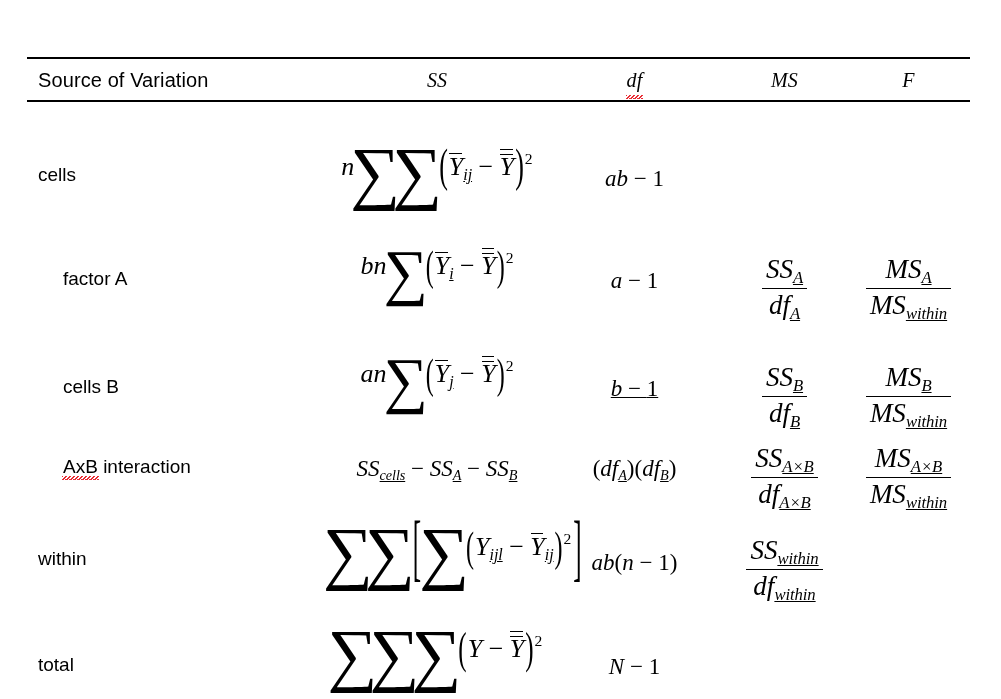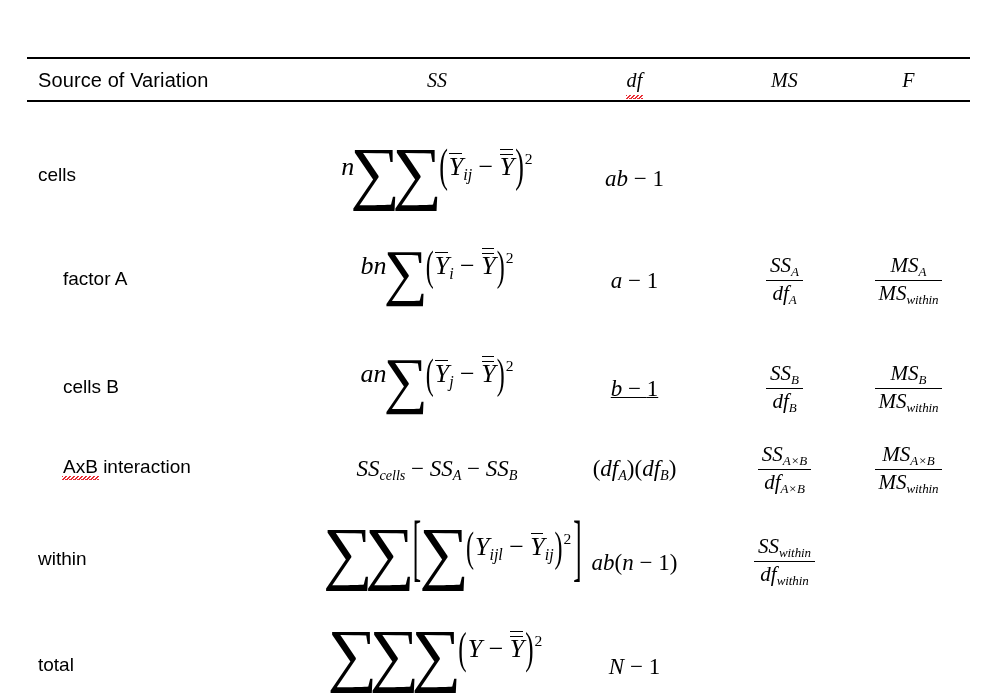--- a/index.html
+++ b/index.html
@@ -159,34 +159,35 @@
     left: 0.5px; right: 1.5px;
     top: 2px;
     border-top: 1.3px solid #000;
   }
 
   sub {
     font-size: .62em;
     vertical-align: -0.28em;
     font-style: italic;
     letter-spacing: -.1px;
+    text-decoration: underline;
   }
   sup {
     font-size: .60em;
     vertical-align: .72em;
     font-style: normal;
   }
 
   
   .frac {
     display: inline-block;
     text-align: center;
     font-family: "Liberation Serif", serif;
     font-style: italic;
-    font-size: 21px;
+    font-size: 27px;
     line-height: 1.12;
     vertical-align: middle;
   }
   .frac .num { display: block; padding: 0 4px 1px 4px; }
   .frac .den { display: block; padding: 1px 4px 0 4px; border-top: 1.8px solid #000; }
 </style>
 </head>
 <body>
 
 <div class="anova-table">

